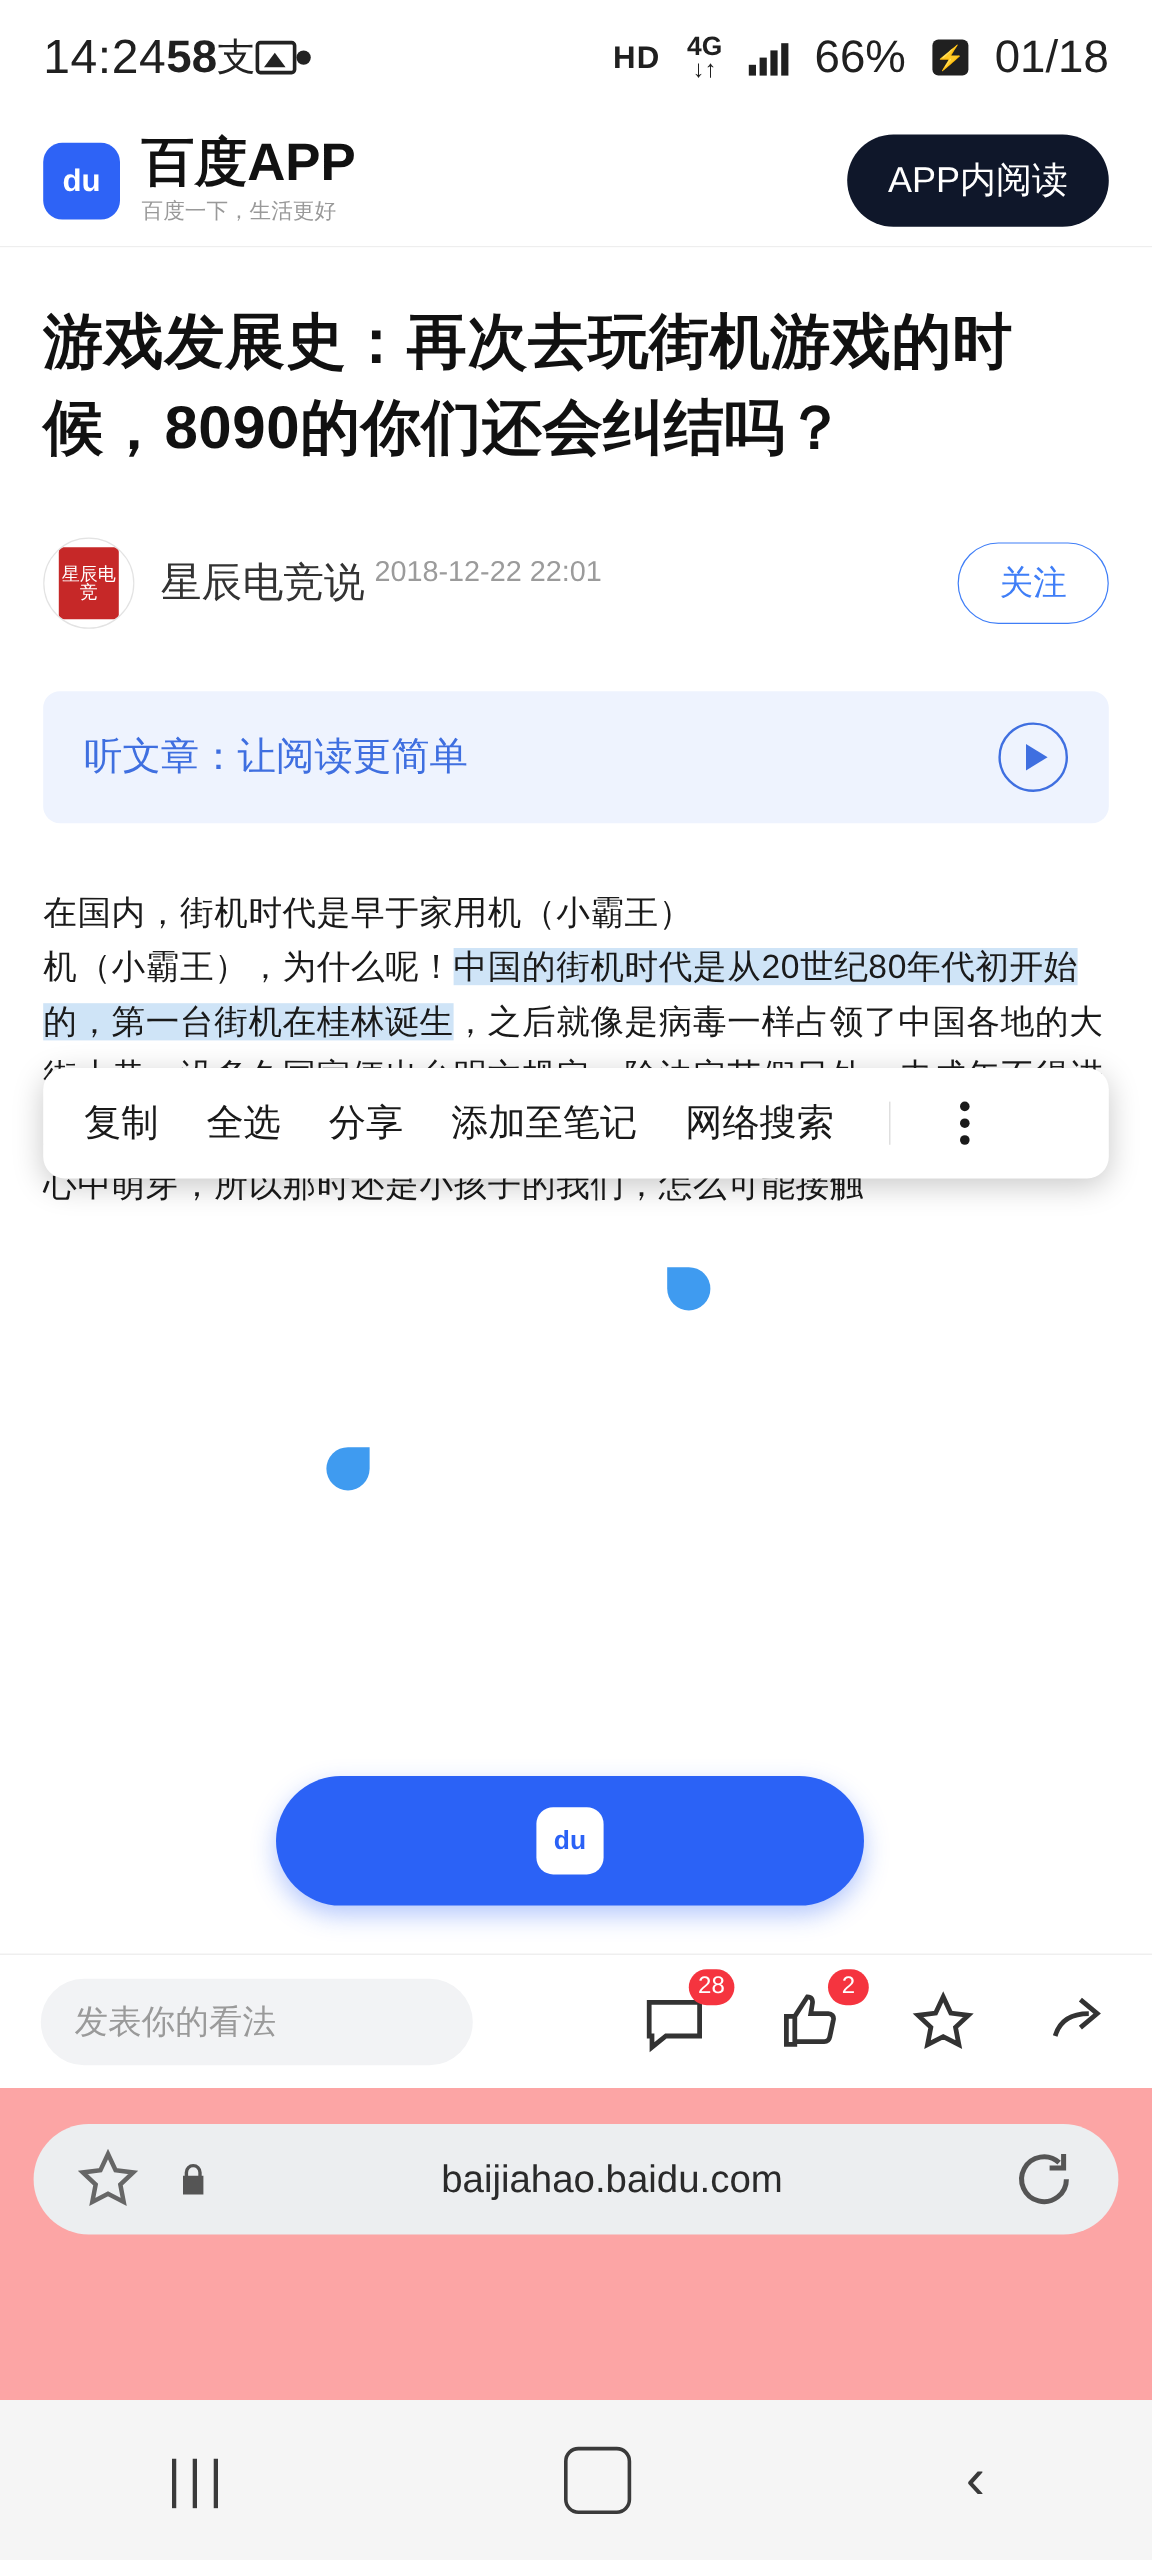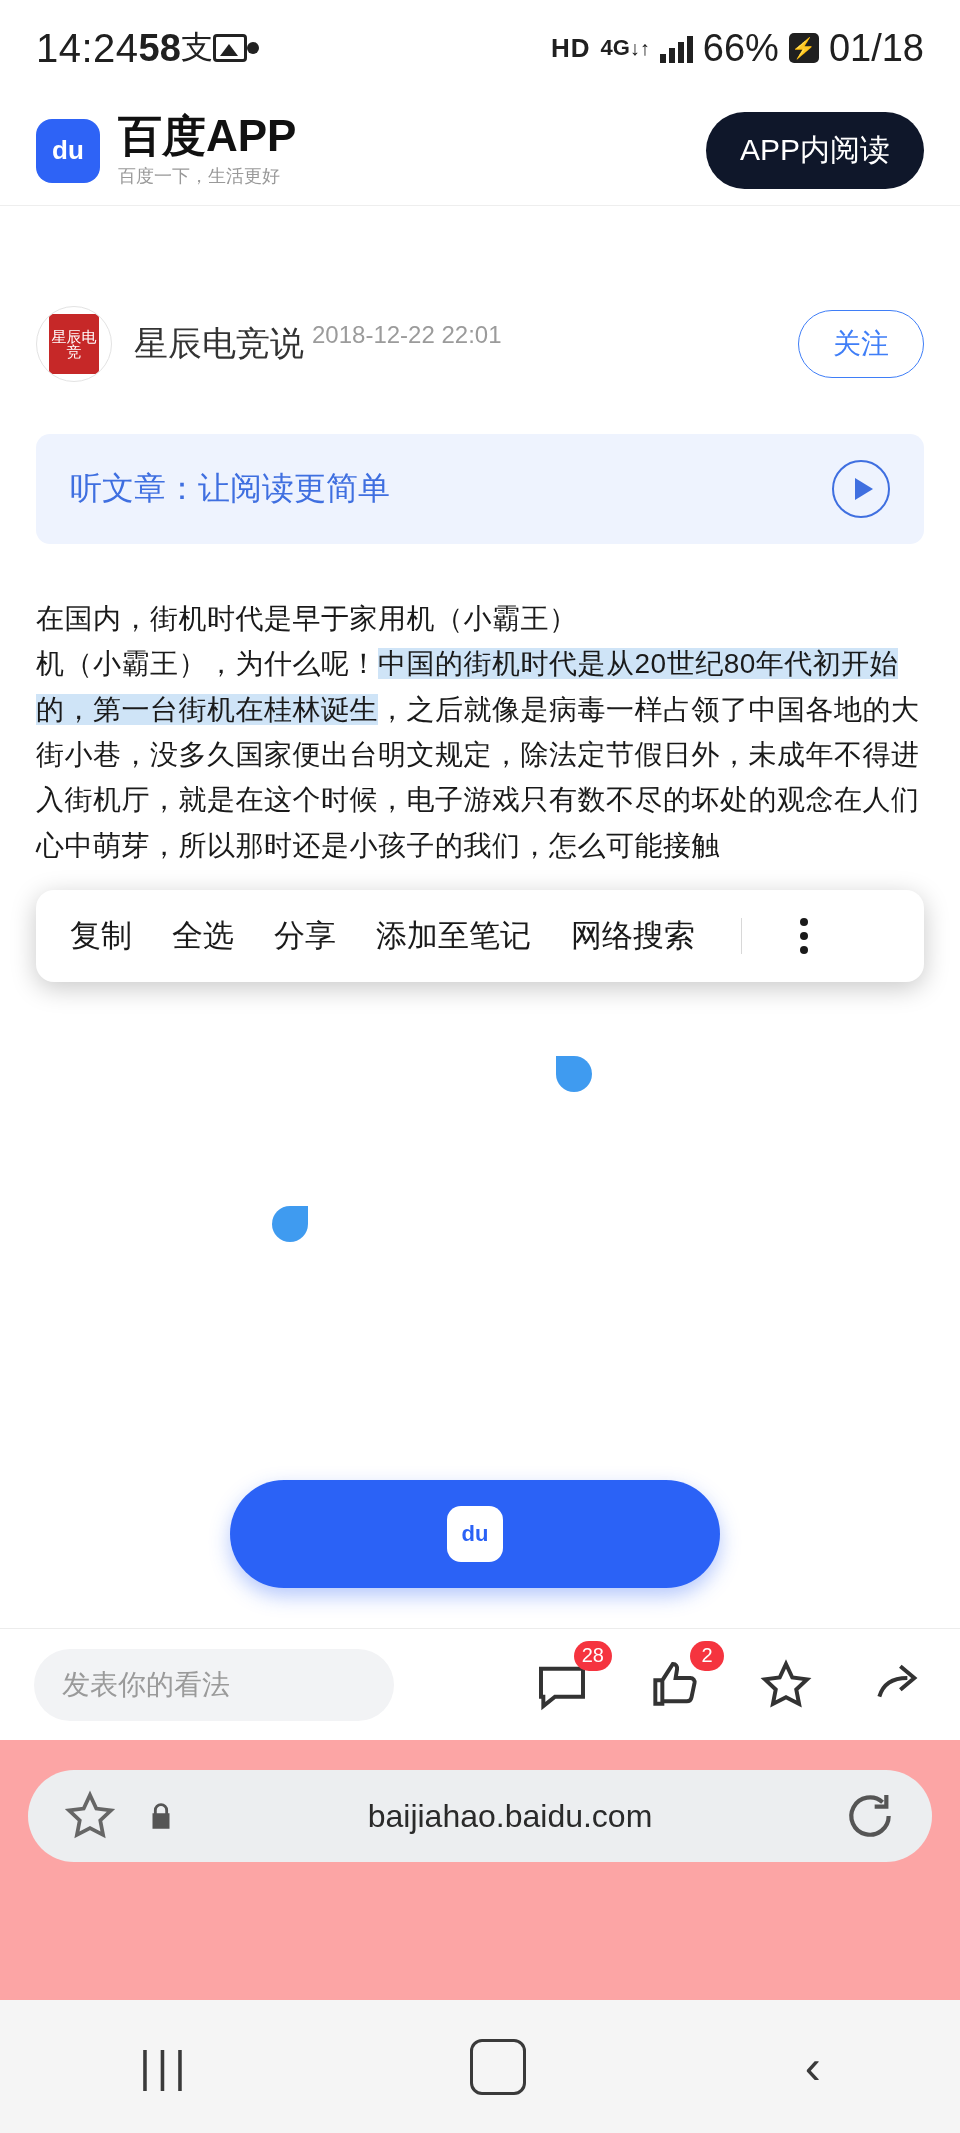--- a/index.html
+++ b/index.html
@@ -10,36 +10,36 @@
     overflow: hidden;
   }
   .phone { position: relative; width: 960px; height: 2133px; background: #fff; }
 
   
   .statusbar {
     height: 96px; display: flex; align-items: center;
     padding: 0 36px; font-size: 38px; color: #202020;
   }
   .sb-left { display: flex; align-items: center; }
-  .sb-right { display: flex; align-items: center; gap: 10px; margin-left: auto; font-size: 38px; }
+  .sb-right { display: flex; align-items: center; gap: 22px; margin-left: auto; font-size: 38px; }
   .sb-clock { font-size: 40px; letter-spacing: 0.5px; }
   .sb-badge { font-size: 38px; font-weight: 600; }
   .sb-glyph { font-size: 32px; color: #222; }
   .sb-pic {
     width: 34px; height: 28px; border: 3px solid #222; border-radius: 4px;
     position: relative; display: inline-block;
   }
   .sb-pic:after {
     content: ""; position: absolute; left: 4px; bottom: 3px;
     border-left: 9px solid transparent; border-right: 9px solid transparent;
     border-bottom: 12px solid #222;
   }
   .sb-dot { width: 12px; height: 12px; background: #222; border-radius: 50%; }
   .hd-tag { font-size: 26px; font-weight: 700; letter-spacing: 1px; }
-  .g4 { display: flex; flex-direction: row; align-items: center; line-height: 0.9; }
+  .g4 { display: flex; flex-direction: column; align-items: center; line-height: 0.9; }
   .g4 .n { font-size: 22px; font-weight: 700; }
   .g4 .a { font-size: 20px; }
   .bars { display: flex; align-items: flex-end; gap: 3px; height: 30px; }
   .bars i { width: 6px; background: #202020; display: block; }
   .bars i:nth-child(1){height:9px}.bars i:nth-child(2){height:15px}
   .bars i:nth-child(3){height:21px}.bars i:nth-child(4){height:27px}
   .batt {
     width: 30px; height: 30px; background: #202020; border-radius: 5px;
     color: #fff; font-size: 20px; display: flex; align-items: center; justify-content: center;
   }
@@ -209,20 +209,21 @@
   <div class="app-header">
     <div class="logo-mark">du</div>
     <div class="logo-text">
       <div class="logo-main">百度APP</div>
       <div class="logo-sub">百度一下，生活更好</div>
     </div>
     <button class="app-read-btn">APP内阅读</button>
   </div>
 
   <div class="article">
+    <h1 class="headline">游戏发展史：再次去玩街机游戏的时候，8090的你们还会纠结吗？</h1>
 
     <div class="author-row">
       <div class="avatar">
         <div class="sq">星辰电竞</div>
       </div>
       <div class="author-meta">
         <div class="author-name">星辰电竞说</div>
         <div class="publish-time">2018-12-22 22:01</div>
       </div>
       <button class="follow-btn">关注</button>

